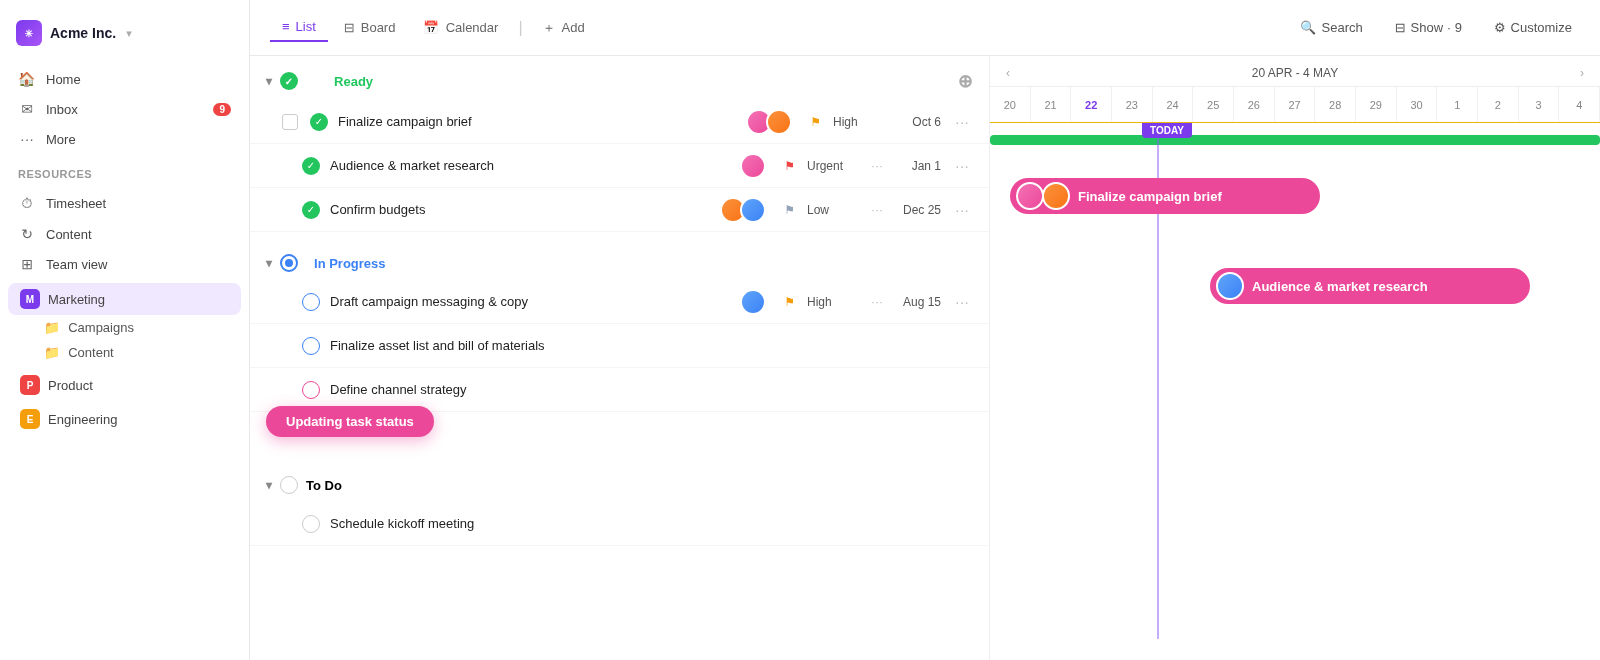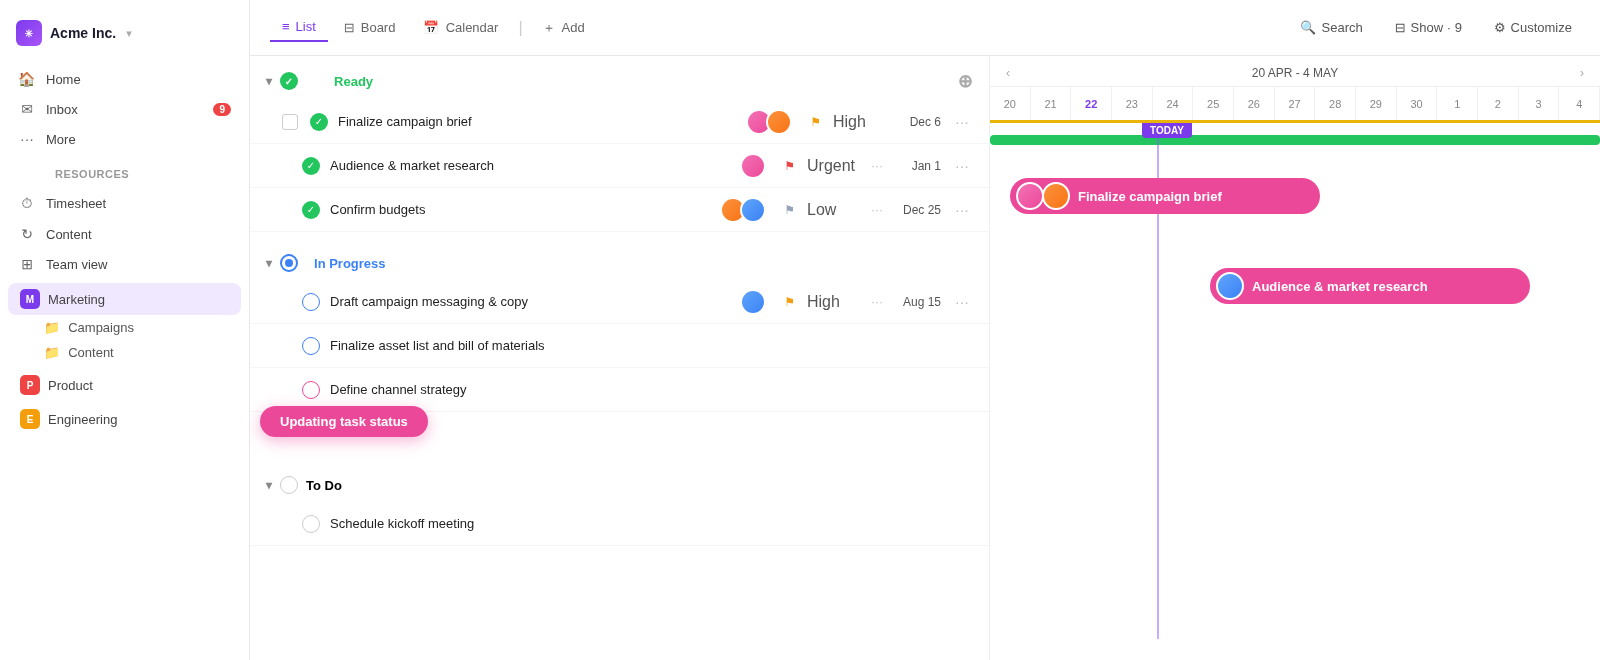--- a/index.html
+++ b/index.html
@@ -47,21 +47,21 @@
       position: relative;
     }
     .nav-item .icon { font-size: 14px; color: #666; width: 18px; text-align: center; }
     .nav-badge {
       background: #ef4444; color: white;
       border-radius: 10px; font-size: 10px; font-weight: 600;
       padding: 1px 6px; margin-left: auto;
     }
     .section-title {
       font-size: 11px; font-weight: 600; color: #999;
-      padding: 10px 18px 4px; text-transform: uppercase; letter-spacing: 0.5px; margin-left: 37px;
+      padding: 10px 18px 4px; text-transform: uppercase; letter-spacing: 0.5px;
     }
     .space-item {
       display: flex; align-items: center; gap: 8px;
       padding: 6px 12px; border-radius: 8px; cursor: pointer;
       font-size: 13px; color: #444; margin: 0 8px;
     }
     .space-icon {
       width: 20px; height: 20px; border-radius: 5px;
       display: flex; align-items: center; justify-content: center;
       font-size: 10px; font-weight: 700; color: white;
@@ -189,21 +189,21 @@
       overflow: hidden; margin-left: -6px;
       display: flex; align-items: center; justify-content: center;
       font-size: 10px; font-weight: 600; color: white;
     }
     .avatar:first-child { margin-left: 0; }
     .avatar-pink { background: linear-gradient(135deg, #f472b6, #ec4899); }
     .avatar-blue { background: linear-gradient(135deg, #60a5fa, #3b82f6); }
     .avatar-orange { background: linear-gradient(135deg, #fb923c, #f97316); }
 
     .priority-flag { font-size: 12px; margin-right: 2px; }
-    .priority-text { font-size: 16px; color: #555; min-width: 54px; }
+    .priority-text { font-size: 12px; color: #555; min-width: 54px; }
     .priority-high { color: #f59e0b; }
     .priority-urgent { color: #ef4444; }
     .priority-low { color: #94a3b8; }
     .task-dots { color: #bbb; font-size: 14px; cursor: pointer; padding: 0 4px; }
     .date-text { font-size: 12px; color: #555; min-width: 44px; text-align: right; }
 
     .checkbox-outer {
       width: 16px; height: 16px; border: 1.5px solid #ccc;
       border-radius: 3px; flex-shrink: 0; margin-right: 2px;
     }
@@ -216,21 +216,21 @@
       background: white;
     }
     .gantt-header {
       display: flex; align-items: center; justify-content: center;
       padding: 10px 16px 6px;
       font-size: 12px; color: #555; font-weight: 500;
       border-bottom: 1px solid #eee;
     }
     .gantt-dates-row {
       display: flex; align-items: flex-end;
-      border-bottom: 3px solid #eab308;
+      border-bottom: 1px solid #eab308;
       padding: 0;
       height: 36px;
       overflow: hidden;
     }
     .gantt-date-cell {
       flex: 1; text-align: center; font-size: 11px; color: #888;
       border-right: 1px solid #f0f0f0; height: 100%;
       display: flex; align-items: center; justify-content: center;
     }
     .gantt-date-cell.today { color: #7c3aed; font-weight: 700; }
@@ -392,21 +392,21 @@
       <div class="task-row">
         <div class="checkbox-outer"></div>
         <div class="task-check-green">✓</div>
         <span class="task-name">Finalize campaign brief</span>
         <div class="task-avatars">
           <div class="avatar avatar-pink"></div>
           <div class="avatar avatar-orange"></div>
         </div>
         <span class="priority-flag priority-high">⚑</span>
         <span class="priority-text">High</span>
-        <span class="date-text">Dec 6</span>
+        <span class="date-text">Oct 6</span>
         <span class="task-dots">···</span>
       </div>
 
       <div class="task-row" style="padding-left:52px;">
         <div class="task-check-green">✓</div>
         <span class="task-name">Audience &amp; market research</span>
         <div class="task-avatars">
           <div class="avatar avatar-pink"></div>
         </div>
         <span class="priority-flag priority-urgent">⚑</span>
@@ -453,21 +453,21 @@
 
       <div class="task-row" style="padding-left:52px;">
         <div class="task-check-empty-inprog"></div>
         <span class="task-name">Finalize asset list and bill of materials</span>
       </div>
 
       <div class="task-row" style="padding-left:52px; position:relative;">
         <div class="task-check-empty-inprog" style="border-color:#ec4899;"></div>
         <span class="task-name">Define channel strategy</span>
 
-        <div style="position:absolute; left:10px; top:38px; background:#ec4899; color:white; font-size:13px; font-weight:700; padding:8px 20px; border-radius:30px; z-index:10; white-space:nowrap; box-shadow:0 4px 15px rgba(236,72,153,0.4);">
+        <div style="position:absolute; left:16px; top:38px; background:#ec4899; color:white; font-size:13px; font-weight:700; padding:8px 20px; border-radius:30px; z-index:10; white-space:nowrap; box-shadow:0 4px 15px rgba(236,72,153,0.4);">
           <span>Updating task status</span>
         </div>
       </div>
 
       <div class="group-header" style="margin-top:50px;">
         <span class="chevron">▾</span>
         <div class="task-check-circle"></div>
         <span style="color:#000000;">To Do</span>
       </div>
 

